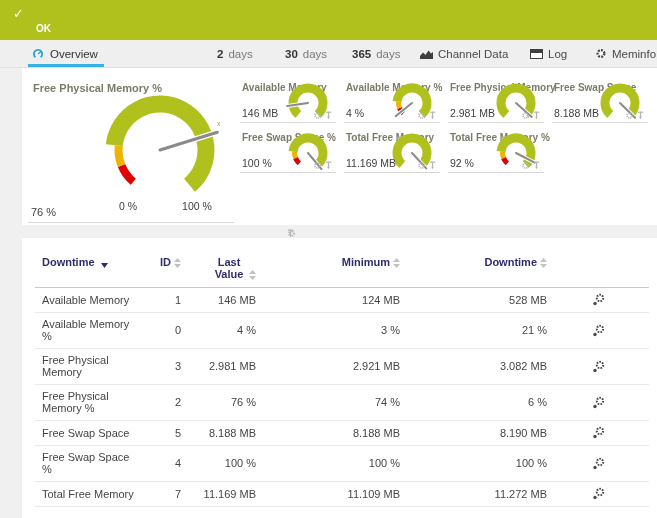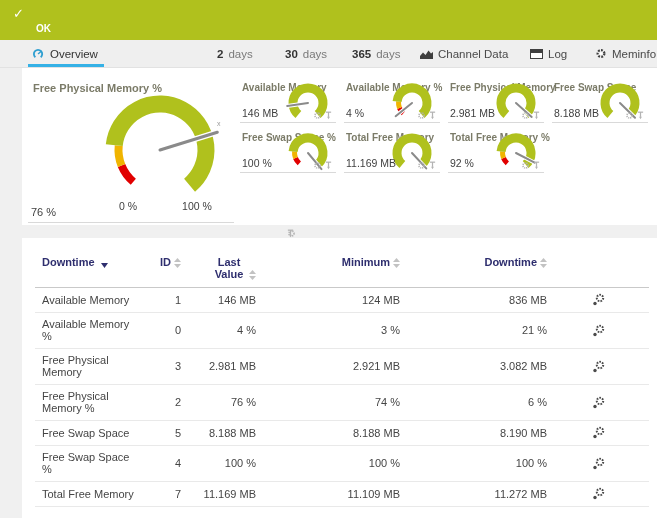--- a/index.html
+++ b/index.html
@@ -311,21 +311,21 @@
               </svg></th>
             <th></th>
           </tr>
         </thead>
       <tbody>
           <tr>
             <td class="channel">Available Memory</td>
             <td class="num">1</td>
             <td class="num">146 MB</td>
             <td class="num">124 MB</td>
-            <td class="num">836 MB</td>
+            <td class="num">528 MB</td>
             <td class="action"><svg viewBox="0 0 13 13" width="13" height="13">
                 <circle cx="8" cy="5" r="3.2" fill="none" stroke="#4a4a4a" stroke-width="2" stroke-dasharray="1.6,1.2"></circle>
                 <circle cx="3" cy="10.5" r="1.7" fill="#4a4a4a"></circle>
               </svg></td>
           </tr>
           <tr>
             <td class="channel">Available Memory %</td>
             <td class="num">0</td>
             <td class="num">4 %</td>
             <td class="num">3 %</td>

